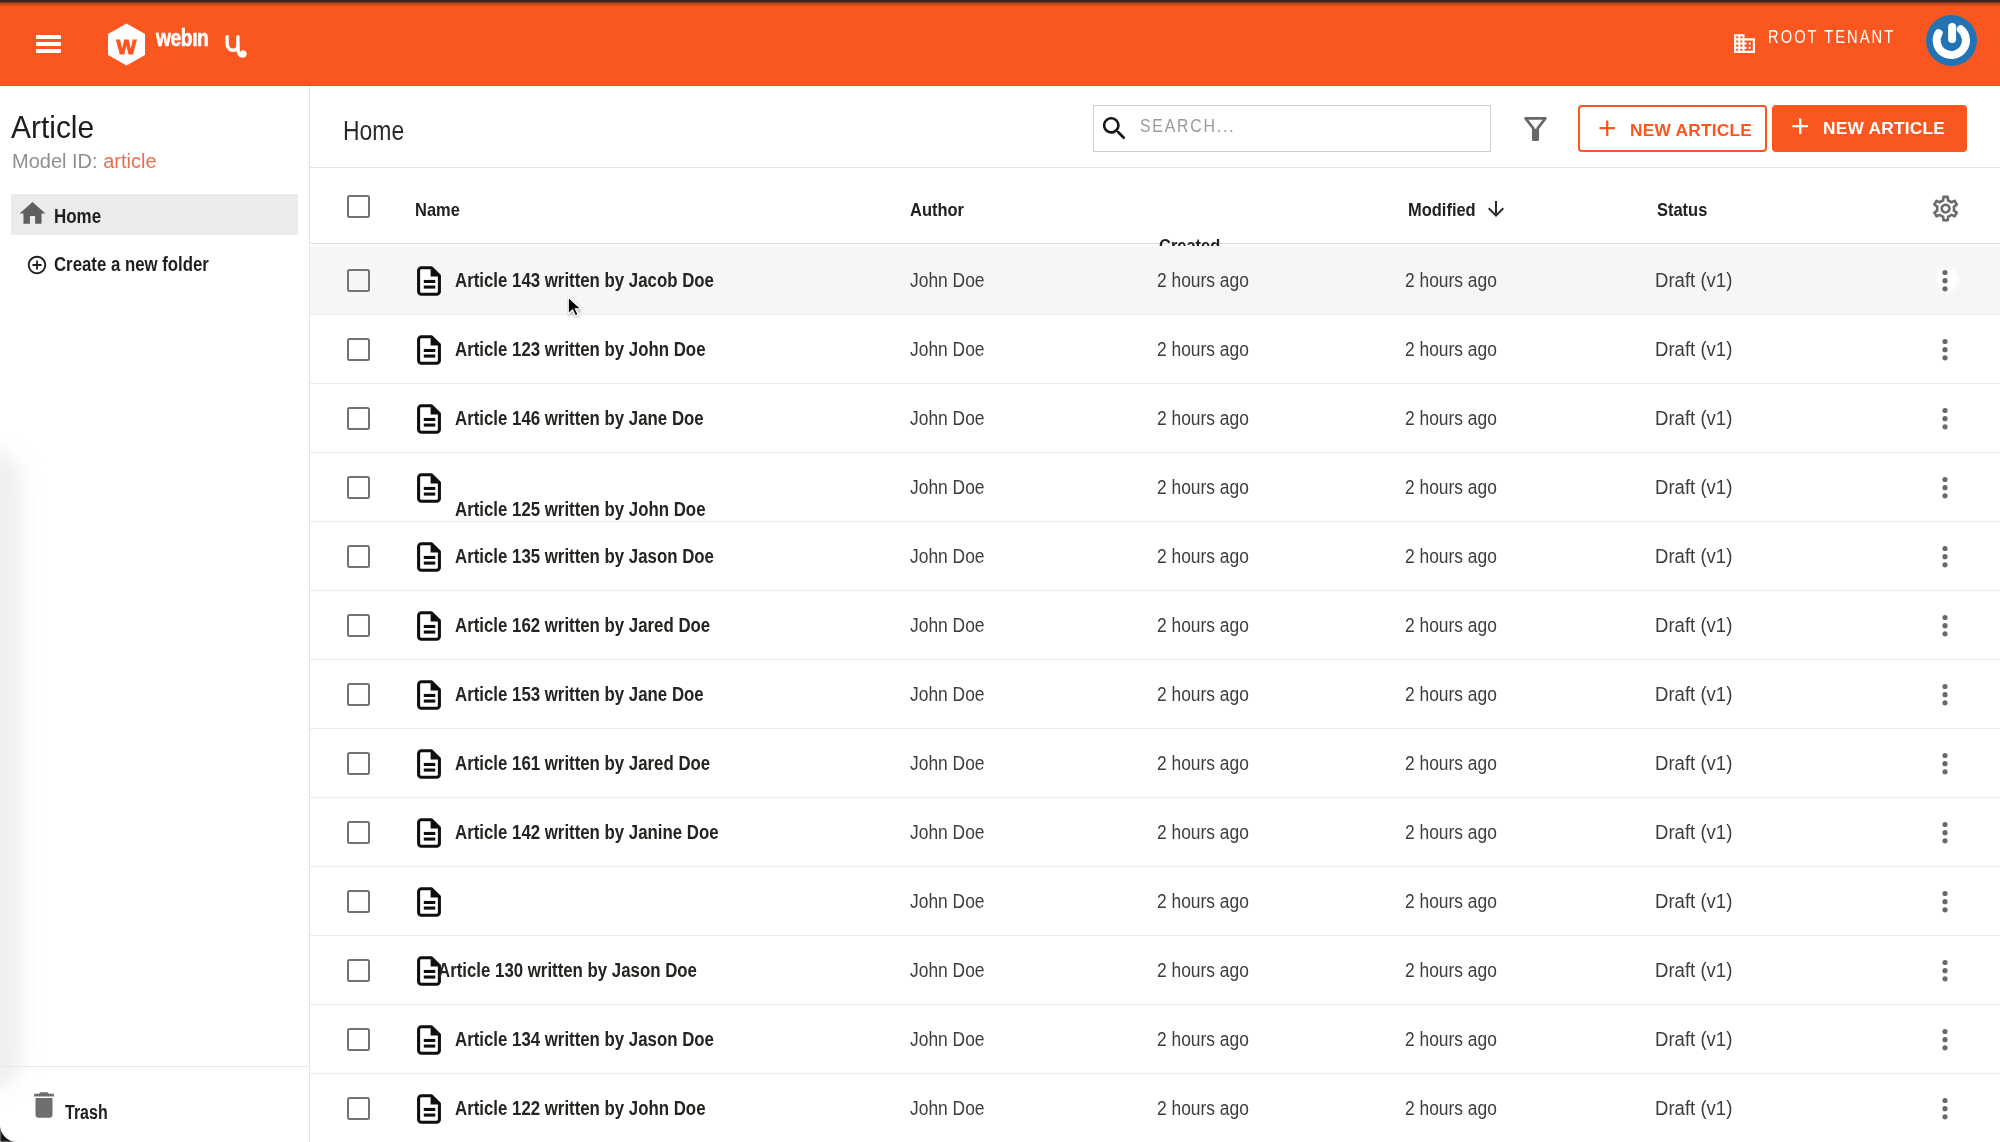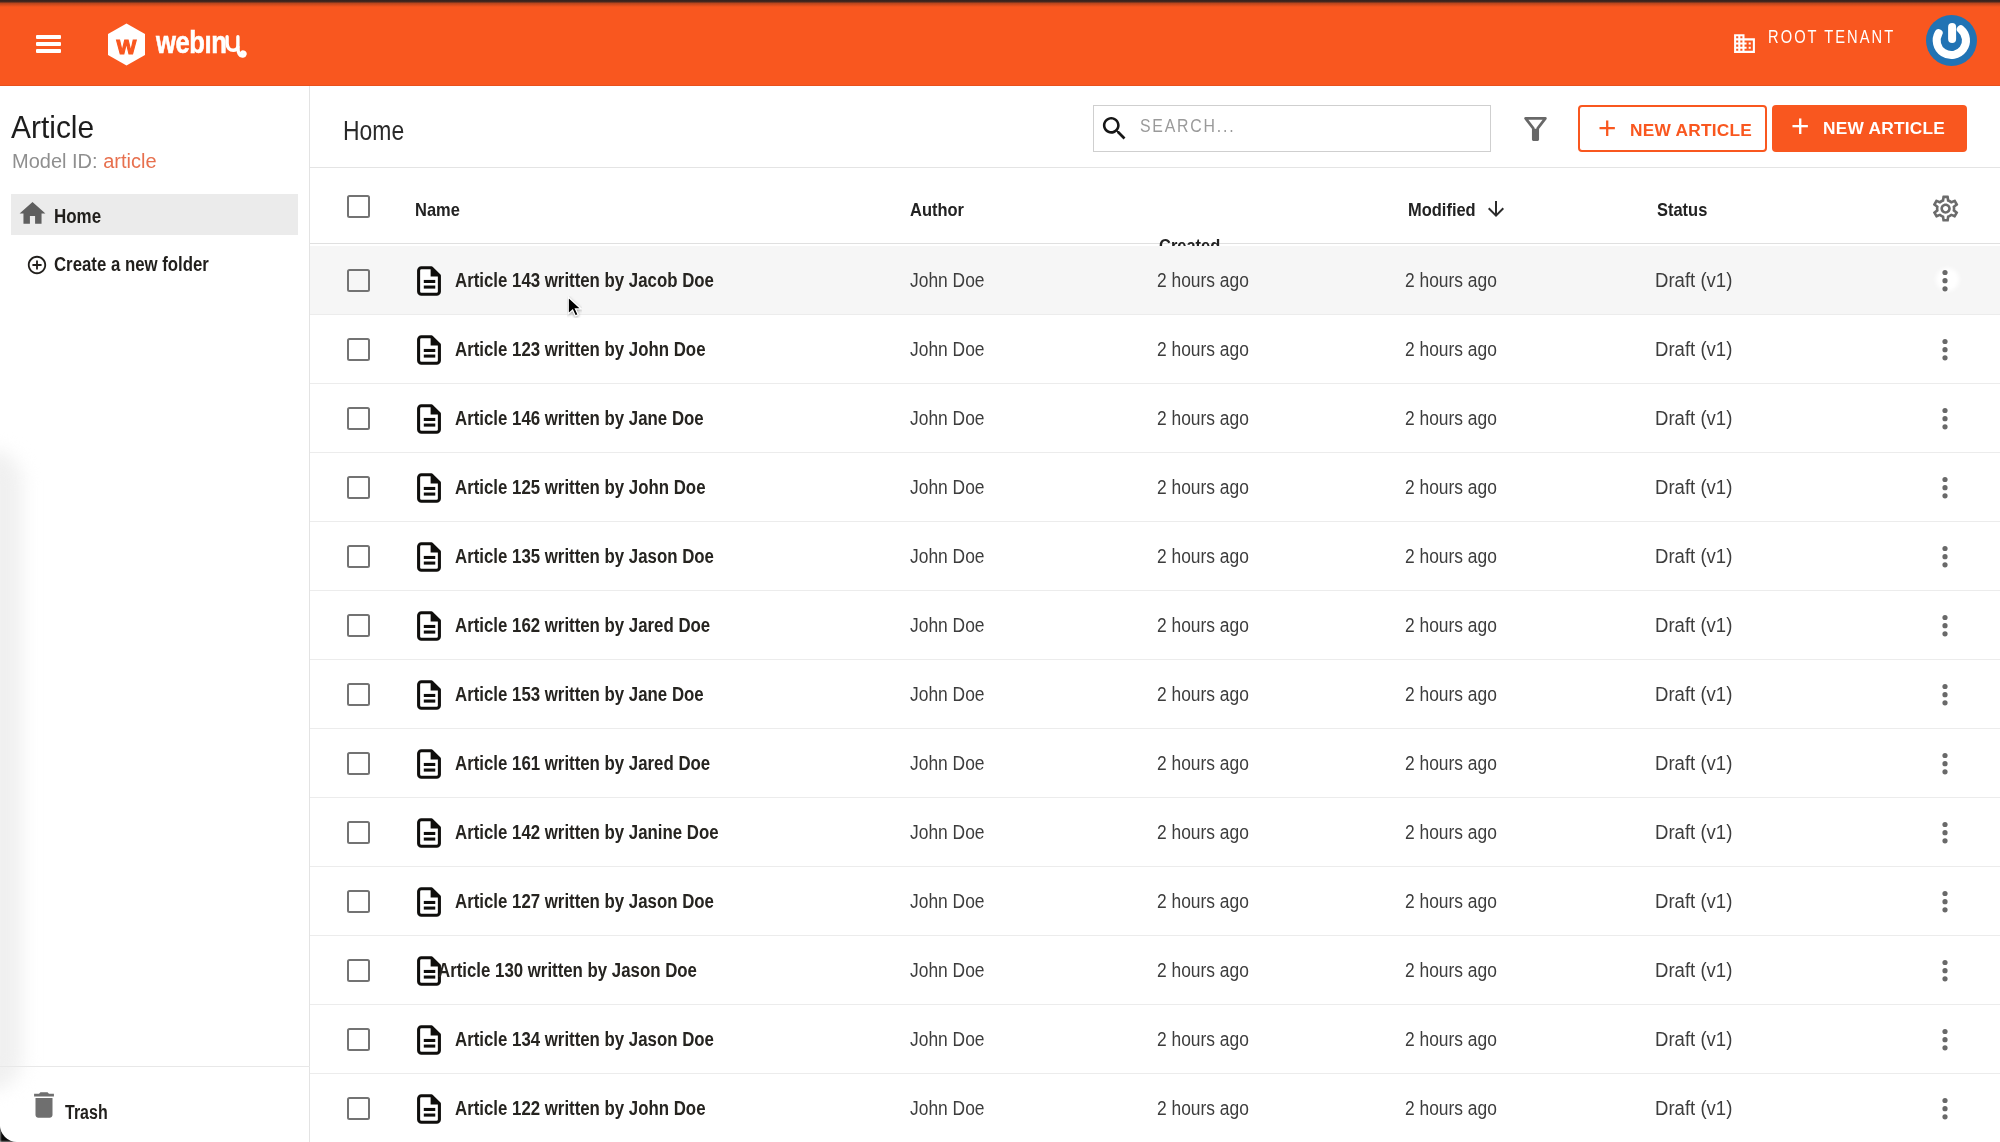--- a/index.html
+++ b/index.html
@@ -66,21 +66,21 @@
 
 <div id="topbar">
   <div id="topshade"></div>
   <div class="hbar" style="top:35px"></div>
   <div class="hbar" style="top:41.8px"></div>
   <div class="hbar" style="top:48.6px"></div>
   <svg class="abs" style="left:107.5px;top:22.5px;" width="37" height="43" viewBox="0 0 37 43">
     <polygon points="18.5,0.5 37,11 37,32 18.5,42.5 0,32 0,11" fill="#fff"></polygon>
     <text x="18.5" y="30.5" text-anchor="middle" font-family="Liberation Sans" font-weight="bold" font-size="21" fill="#f9571f" stroke="#f9571f" stroke-width="1.1">W</text>
   </svg>
-  <div class="abs" id="logo-word" style="left:155.5px;top:25.5px;font-size:32px;font-weight:bold;color:#fff;line-height:1;-webkit-text-stroke:0.6px #fff;"><span class="sx" style="transform:scaleX(0.8);letter-spacing:-0.5px;">webın</span></div>
+  <div class="abs" id="logo-word" style="left:155.5px;top:25.5px;font-size:24px;font-weight:bold;color:#fff;line-height:1;-webkit-text-stroke:0.6px #fff;"><span class="sx" style="transform:scaleX(0.8);letter-spacing:-0.5px;">webın</span></div>
   <svg class="abs" style="left:224.5px;top:35.3px;" width="25" height="29" viewBox="0 0 25 29">
     <g fill="none" stroke="#fff" stroke-width="3.4" stroke-linecap="round">
       <path d="M2.1 1.7 V8 C2.1 13 4.9 15.3 8.3 15.3 C10.5 15.3 12.3 14.1 12.9 12.1"></path>
       <path d="M12.9 1.7 V12.5 C12.9 18.3 14.9 21.6 17.9 21.1 C20.3 20.6 20.7 18.1 19 17.2 C17.5 16.4 16 17.4 16.5 19.4"></path>
     </g>
   </svg>
   <svg class="abs" style="left:1732px;top:31.2px;" width="25" height="25" viewBox="0 0 24 24" fill="#fff">
     <path d="M12 7V3H2v18h20V7H12zM6 19H4v-2h2v2zm0-4H4v-2h2v2zm0-4H4V9h2v2zm0-4H4V5h2v2zm4 12H8v-2h2v2zm0-4H8v-2h2v2zm0-4H8V9h2v2zm0-4H8V5h2v2zm10 12h-8v-2h2v-2h-2v-2h2v-2h-2V9h8v10zm-2-8h-2v2h2v-2zm0 4h-2v2h2v-2z"></path>
   </svg>
   <div class="abs" style="left:1768px;top:29px;font-size:17.5px;line-height:1;letter-spacing:2.45px;color:#fff;white-space:nowrap;"><span class="sx rt">ROOT TENANT</span></div>
@@ -238,21 +238,21 @@
       </svg>
 </div>
 <div class="row" style="top:207px">
   <div class="cbx" style="left:37px;top:23px;"></div>
   <svg class="abs" style="left:102.7px;top:19.3px;" width="32" height="32" viewBox="0 0 24 24">
     <path d="M13.9 2.1 H6.3 C5.14 2.1 4.2 3.04 4.2 4.2 V19.8 C4.2 20.96 5.14 21.9 6.3 21.9 H17.7 C18.86 21.9 19.8 20.96 19.8 19.8 V8 Z" fill="#fff" stroke="#0f0e0c" stroke-width="2.3" stroke-linejoin="round"></path>
     <path d="M13.2 1.6 V8.7 H20.3 Z" fill="#0f0e0c"></path>
     <rect x="8.1" y="11.2" width="8.6" height="2.3" fill="#0f0e0c"></rect>
     <rect x="8.1" y="15.4" width="8.6" height="2.3" fill="#0f0e0c"></rect>
   </svg>
-  <div class="cell cname" style="left:145px;">
+  <div class="cell cname" style="left:145px;align-items:flex-end;">
         <span class="sx nm">Article 125 written by John Doe</span>
       </div>
   <div class="cell" style="left:600px;">
         <span class="sx c2">John Doe</span>
       </div>
   <div class="cell" style="left:847px;">
         <span class="sx c2">2 hours ago</span>
       </div>
   <div class="cell" style="left:1095px;">
         <span class="sx c2">2 hours ago</span>
@@ -412,23 +412,20 @@
       </svg>
 </div>
 <div class="row" style="top:621px">
   <div class="cbx" style="left:37px;top:23px;"></div>
   <svg class="abs" style="left:102.7px;top:19.3px;" width="32" height="32" viewBox="0 0 24 24">
     <path d="M13.9 2.1 H6.3 C5.14 2.1 4.2 3.04 4.2 4.2 V19.8 C4.2 20.96 5.14 21.9 6.3 21.9 H17.7 C18.86 21.9 19.8 20.96 19.8 19.8 V8 Z" fill="#fff" stroke="#0f0e0c" stroke-width="2.3" stroke-linejoin="round"></path>
     <path d="M13.2 1.6 V8.7 H20.3 Z" fill="#0f0e0c"></path>
     <rect x="8.1" y="11.2" width="8.6" height="2.3" fill="#0f0e0c"></rect>
     <rect x="8.1" y="15.4" width="8.6" height="2.3" fill="#0f0e0c"></rect>
   </svg>
-  <div class="cell cname" style="left:145px;">
-        <span class="sx nm">Article 127 written by Jason Doe</span>
-      </div>
   <div class="cell" style="left:600px;">
         <span class="sx c2">John Doe</span>
       </div>
   <div class="cell" style="left:847px;">
         <span class="sx c2">2 hours ago</span>
       </div>
   <div class="cell" style="left:1095px;">
         <span class="sx c2">2 hours ago</span>
       </div>
   <div class="cell" style="left:1345px;">

